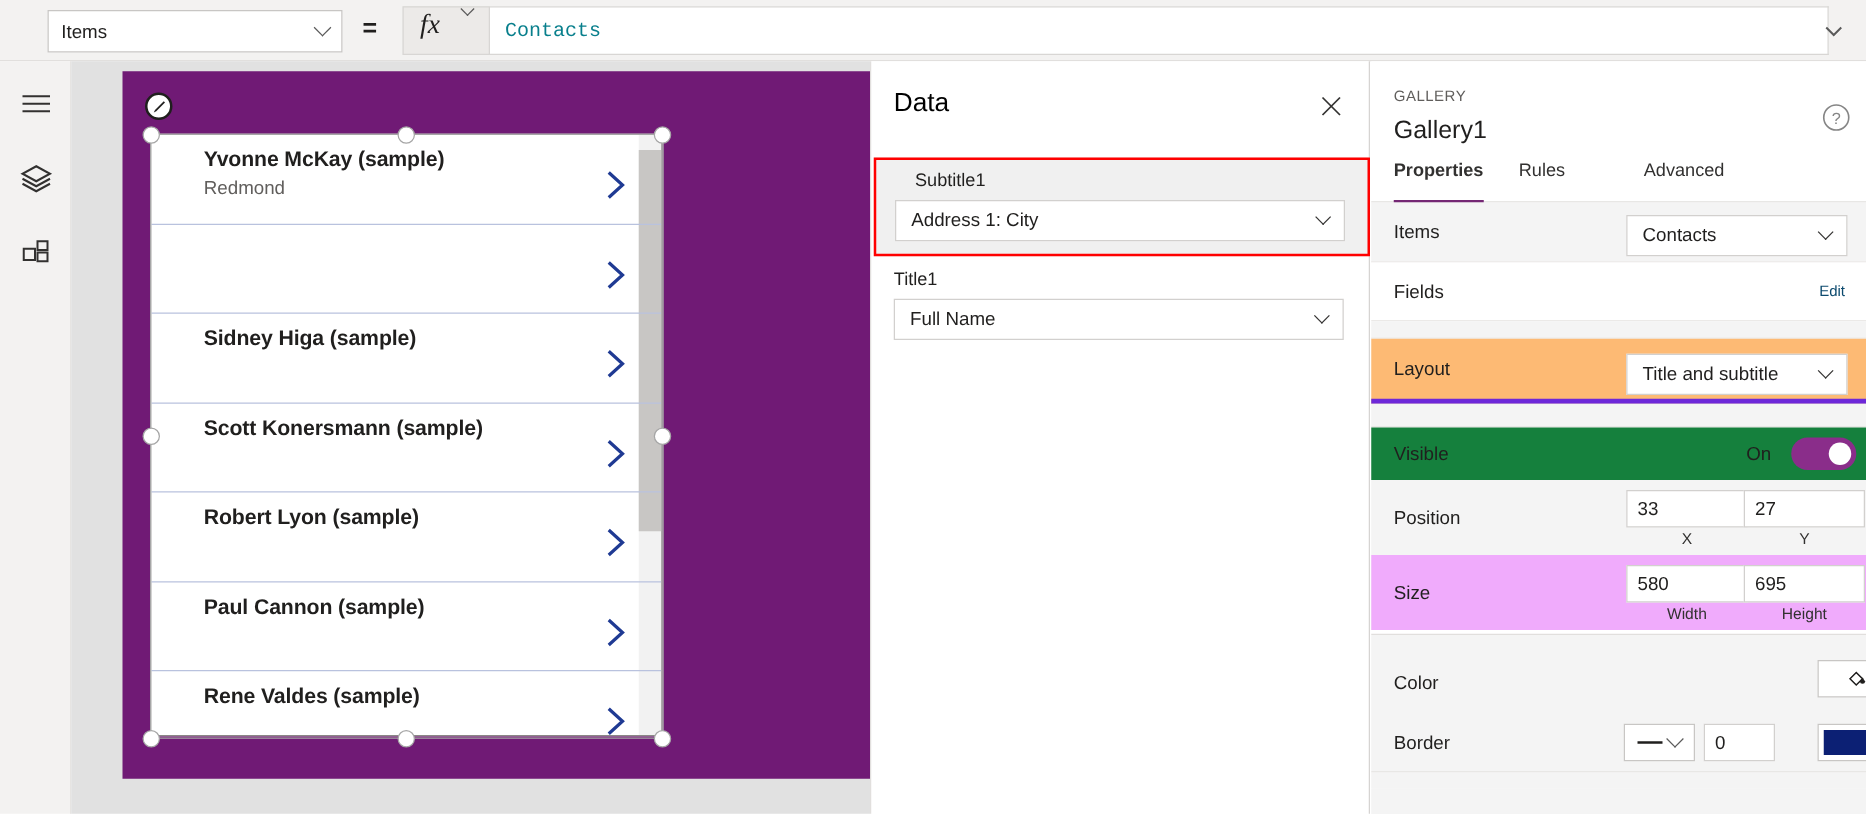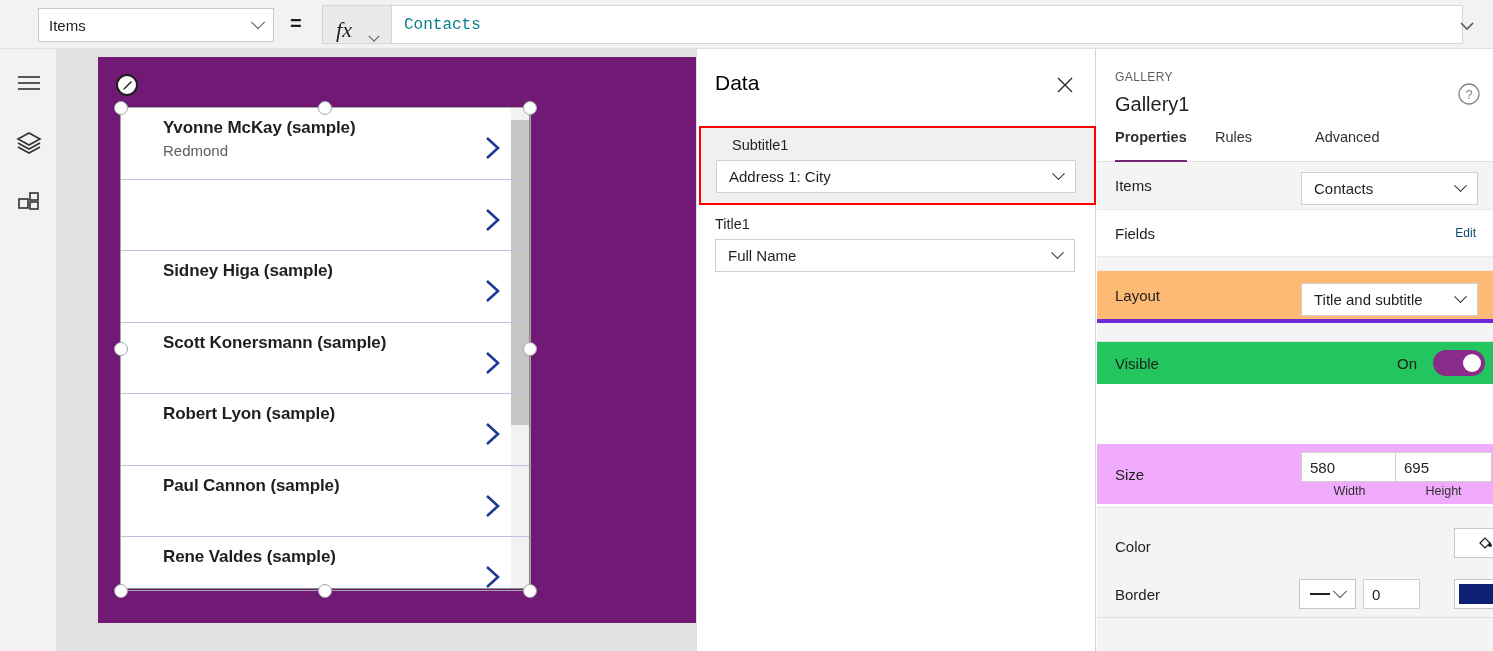--- a/index.html
+++ b/index.html
@@ -30,21 +30,21 @@
     border-right: 1.6px solid #5a5a5a; border-bottom: 1.6px solid #5a5a5a;
     transform: rotate(45deg) translate(-2px,-2px);
   }
   #equals {
     position: absolute; left: 290px; top: 12px;
     font-size: 20px; font-weight: bold; color: #201f1e;
   }
   #fx-box {
     position: absolute; left: 322px; top: 5px; width: 70px; height: 39px;
     background: #eceae8; border: 1px solid #d8d6d4;
-    display: flex; align-items: flex-end; justify-content: center; gap: 18px;
+    display: flex; align-items: flex-start; justify-content: center; gap: 18px;
     cursor: pointer;
   }
   #fx-box .fxglyph {
     font-family: "Liberation Serif", serif; font-style: italic;
     font-size: 22px; color: #201f1e;
   }
   #fx-box .chev { width: 8px; height: 8px; border-width: 1.4px; }
   #formula-input {
     position: absolute; left: 392px; top: 5px; width: 1071px; height: 39px;
     background: #ffffff; border: 1px solid #d8d6d4; border-left: none;
@@ -203,21 +203,21 @@
   #row-fields { top: 161px; height: 47px; background: #ffffff; border-bottom: 1px solid #ebe9e7; }
   #fields-edit {
     position: absolute; right: 17px; font-size: 12px; color: #0c4a6e; cursor: pointer;
   }
   #rp-gap1 { position: absolute; left: 0; top: 208px; width: 396px; height: 14px; background: #f4f4f4; border-bottom: 1px solid #ebe9e7; }
   #row-layout { top: 222px; height: 52px; background: #fdba74; border-bottom: 4px solid #6d28d9; }
   #layout-dd { position: absolute; left: 204px; top: 12px; width: 177px; }
   #rp-gap2 { position: absolute; left: 0; top: 274px; width: 396px; height: 18px; background: #f4f4f4; }
   #rp-sep1 { position: absolute; left: 0; top: 292px; width: 396px; height: 1px; background: #e1dfdd; }
 
-  #row-visible { top: 293px; height: 42px; background: #22c55e; }
+  #row-visible { top: 293px; height: 42px; background: #15803d; }
   #visible-state { position: absolute; left: 300px; font-size: 15px; color: #201f1e; }
   .toggle {
     position: absolute; width: 52px; height: 26px; border-radius: 13px;
     background: #8a2d8a; cursor: pointer;
   }
   .toggle .knob {
     position: absolute; right: 4px; top: 4px; width: 18px; height: 18px;
     border-radius: 50%; background: #ffffff;
   }
   #row-position { top: 335px; height: 60px; background: #f4f4f4; }
@@ -461,20 +461,31 @@
   <div id="rp-sep1"></div>
 
   <div class="rp-row" id="row-visible">
     <span class="rlabel">Visible</span>
     <span id="visible-state">On</span>
     <div class="toggle" style="left: 336px; top: 8px; background: rgb(138, 45, 138);">
       <div class="knob"></div>
     </div>
   </div>
 
+  <div class="rp-row" id="row-position">
+    <span class="rlabel">Position</span>
+    <div class="rp-input numbox" style="left:204px;top:8px;">
+      <span>33</span>
+    </div>
+    <div class="rp-input numbox" style="left:298px;top:8px;">
+      <span>27</span>
+    </div>
+    <span class="sublabel" style="left:204px;top:40px;">X</span>
+    <span class="sublabel" style="left:298px;top:40px;">Y</span>
+  </div>
 
   <div class="rp-row" id="row-size">
     <span class="rlabel">Size</span>
     <div class="rp-input numbox" style="left:204px;top:8px;">
       <span>580</span>
     </div>
     <div class="rp-input numbox" style="left:298px;top:8px;">
       <span>695</span>
     </div>
     <span class="sublabel" style="left:204px;top:40px;">Width</span>

